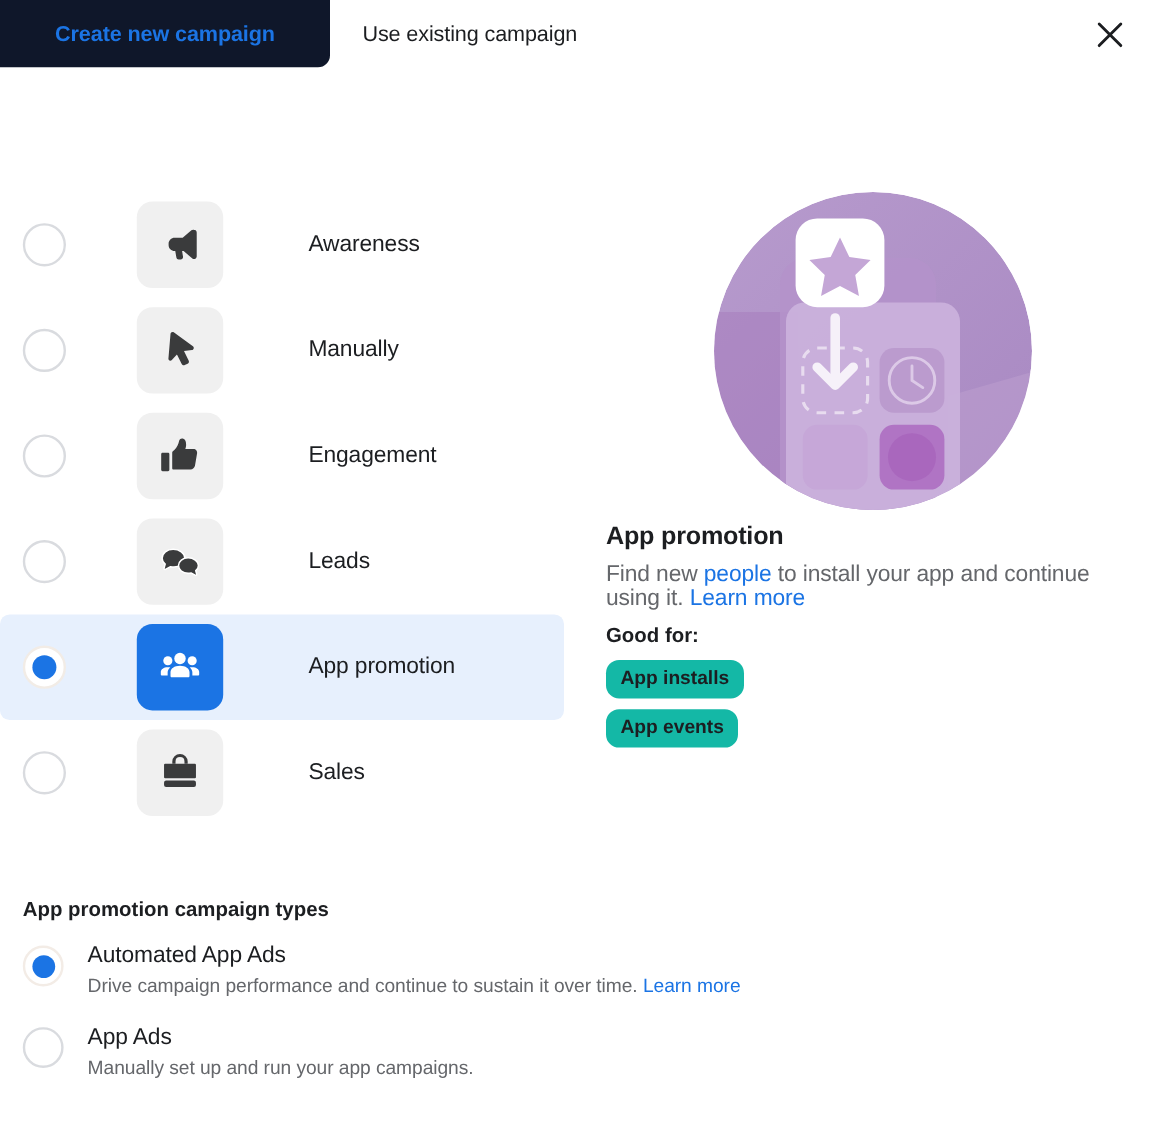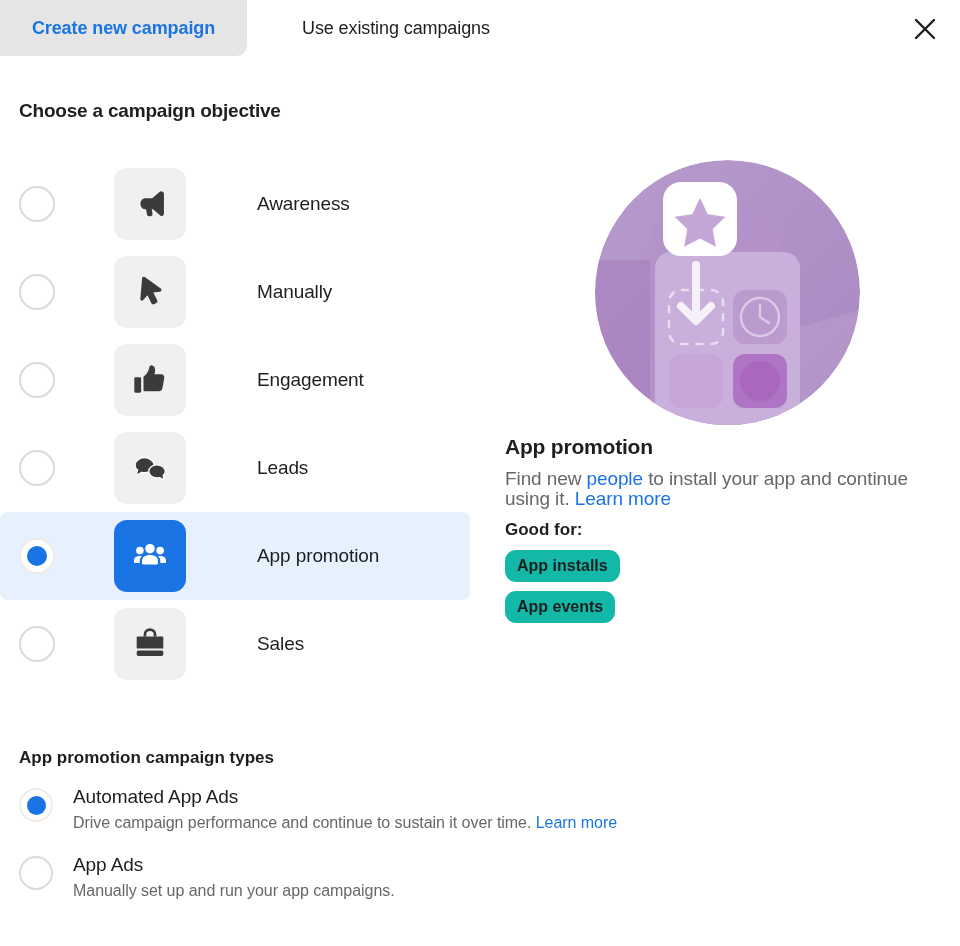--- a/index.html
+++ b/index.html
@@ -18,22 +18,22 @@
   .tabbar {
     position: absolute; left: 0; top: 0; width: 960px; height: 56px;
   }
   .tab {
     position: absolute; top: 0; height: 56px;
     display: flex; align-items: center; justify-content: center;
     font-size: 18px; letter-spacing: -0.1px;
     cursor: pointer; user-select: none;
   }
   .tab-create {
-    left: 0; width: 247px;
-    background: #e5e5e5;
+    left: 0; width: 275px;
+    background: #0f172a;
     border-radius: 0 0 10px 0;
     color: #1b74e4; font-weight: bold;
   }
   .tab-existing {
     left: 275px; width: 290px;
     color: #1c1e21; font-weight: normal;
     justify-content: flex-start; padding-left: 27px;
   }
   .close-btn {
     position: absolute; left: 901px; top: 5px;
@@ -122,30 +122,29 @@
 </head>
 <body>
 
 <div class="screen">
 
   <div class="tabbar">
     <div class="tab tab-create">
       <span>Create new campaign</span>
     </div>
     <div class="tab tab-existing">
-      <span>Use existing campaigns</span>
+      <span>Use existing campaign</span>
     </div>
     <button class="close-btn">
       <svg width="26" height="26" viewBox="0 0 26 26">
         <path d="M4 4 L22 22 M22 4 L4 22" stroke="#1c1e21" stroke-width="2.4" stroke-linecap="round"></path>
       </svg>
     </button>
   </div>
 
-  <div class="section-title" id="objective-heading">Choose a campaign objective</div>
 
   <div class="objective-list">
 
     <div class="objective-row">
       <span class="radio"></span>
       <span class="icon-tile">
         <svg width="38" height="38" viewBox="0 0 24 24">
           <path fill="#3a3b3c" d="M19.5 4.2c-.5-.3-1.1-.2-1.5.2l-4.6 3.9H9.2C7.4 8.3 6 9.7 6 11.5v.6c0 1.8 1.4 3.2 3.2 3.2h.3l.6 3.4c.1.6.6 1 1.2 1h1.1c.7 0 1.3-.7 1.2-1.4l-.5-3h.8l4.6 3.9c.4.4 1 .4 1.5.2.5-.3.8-.8.8-1.4V5.6c0-.6-.3-1.1-.8-1.4z"></path>
         </svg>
       </span>

